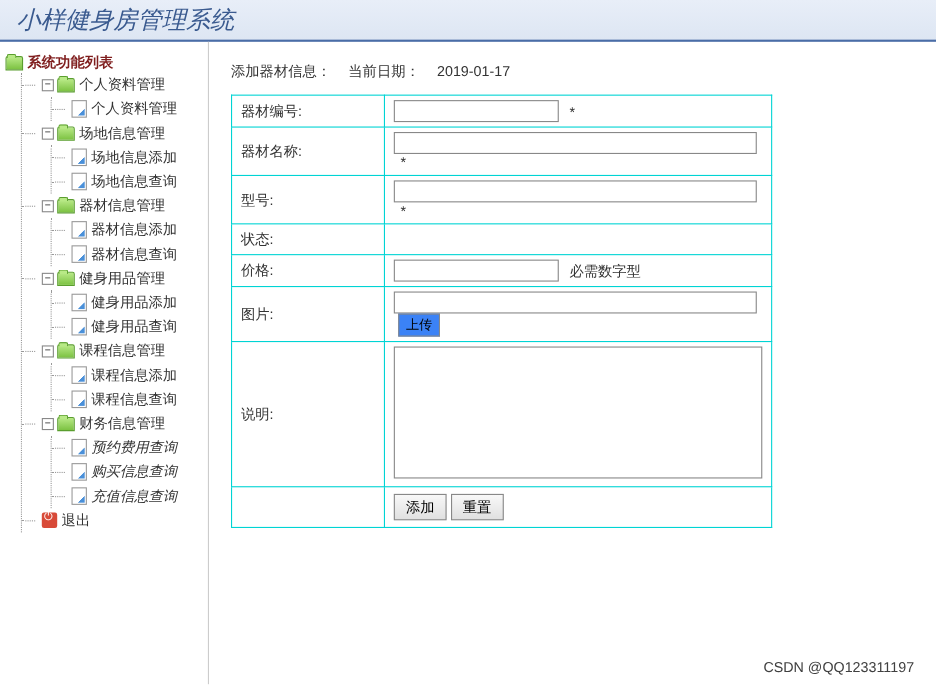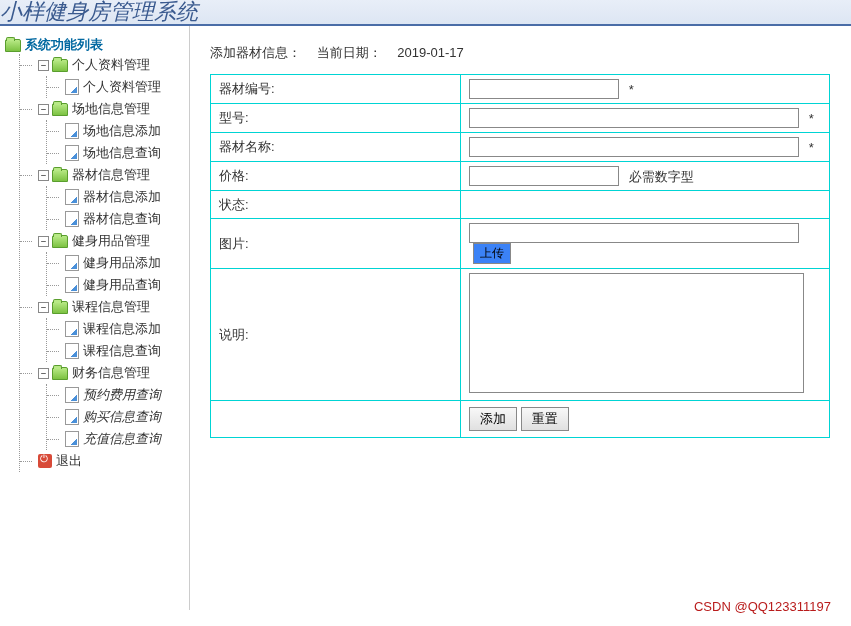--- a/index.html
+++ b/index.html
@@ -1,50 +1,50 @@
 <!DOCTYPE html>
 <html><head>
   <meta charset="utf-8">
   <style>
     * { margin: 0; padding: 0; box-sizing: border-box; }
     body { font-family: "Microsoft YaHei", SimSun, Arial, sans-serif; font-size: 13px; background: #fff; width: 851px; height: 626px; overflow: hidden; position: relative; }
-    .header { height: 26px; background: linear-gradient(#e8eef8, #dde6f3); border-bottom: 2px solid #4a6da7; display: flex; align-items: center; }
+    .header { height: 38px; background: linear-gradient(#e8eef8, #dde6f3); border-bottom: 2px solid #4a6da7; display: flex; align-items: center; padding-left: 15px; }
     .header-title { font-size: 22px; font-style: italic; color: #3a5a8f; font-weight: 500; }
     .container { display: flex; height: calc(100% - 42px); }
     .sidebar { width: 190px; border-right: 1px solid #ccc; padding: 10px 5px; }
-    .tree-root { font-weight: bold; color: #0369a1; display: flex; align-items: center; cursor: pointer; }
+    .tree-root { font-weight: bold; color: #7f1d1d; display: flex; align-items: center; cursor: pointer; }
     .tree-group { display: flex; align-items: center; cursor: pointer; color: #333; padding: 2px 0; }
     .tree-leaf { display: flex; align-items: center; cursor: pointer; color: #333; padding: 2px 0; }
     .tree-children { margin-left: 14px; border-left: 1px dotted #999; }
     .tree-children .tree-group, .tree-children .tree-leaf { padding-left: 18px; position: relative; }
     .tree-children .tree-group::before, .tree-children .tree-leaf::before { content: ""; position: absolute; left: 0; top: 50%; width: 12px; border-top: 1px dotted #999; }
     .expand-box { width: 11px; height: 11px; border: 1px solid #888; display: inline-flex; align-items: center; justify-content: center; font-size: 9px; line-height: 1; margin-right: 3px; background: #fff; font-family: monospace; }
     .folder-icon { width: 16px; height: 13px; display: inline-block; margin-right: 4px; position: relative; }
     .folder-open { background: linear-gradient(#b8e986, #7cc242); border-radius: 2px 2px 0 0; border: 1px solid #5a9e2e; }
     .folder-open::before { content: ""; position: absolute; top: -3px; left: 0; width: 7px; height: 3px; background: #b8e986; border: 1px solid #5a9e2e; border-bottom: none; border-radius: 2px 2px 0 0; }
     .page-icon { width: 14px; height: 16px; display: inline-block; margin-right: 4px; background: #fff; border: 1px solid #999; position: relative; }
     .page-icon::after { content: ""; position: absolute; right: 1px; bottom: 1px; width: 6px; height: 6px; background: linear-gradient(135deg, transparent 45%, #4a90d9 50%); }
     .exit-icon { width: 14px; height: 14px; display: inline-block; margin-right: 4px; background: #d84a38; border-radius: 2px; position: relative; }
     .exit-icon::after { content: "⏻"; position: absolute; color: #fff; font-size: 10px; left: 2px; top: -1px; }
     .main { flex: 1; padding: 18px 0 0 20px; overflow: auto; }
     .info-line { color: #333; margin-bottom: 12px; }
     .info-line span { margin-right: 12px; }
-    .form-table { border-collapse: collapse; width: 620px; }
+    .form-table { border-collapse: collapse; width: 492px; }
     .form-table td { border: 1px solid #00d4d4; padding: 4px 8px; height: 28px; vertical-align: middle; }
     .form-table td.label { width: 250px; color: #333; }
     .form-table td.value { }
     .form-table input[type="text"] { border: 1px solid #888; height: 20px; width: 150px; padding: 0 3px; }
     .form-table input.wide { width: 330px; }
     .form-table textarea { border: 1px solid #888; width: 335px; height: 120px; resize: none; font-family: inherit; }
     .hint { margin-left: 6px; color: #333; }
     .btn-row td { padding: 6px 8px; }
     .btn { background: linear-gradient(#f8f8f8, #e0e0e0); border: 1px solid #888; padding: 2px 10px; cursor: pointer; font-family: inherit; font-size: 13px; }
     .btn-upload { background: #3b82f6; border: 1px solid #888; padding: 1px 6px; cursor: pointer; font-size: 12px; margin-left: 4px; }
     .tall-cell { height: 130px; }
-    .watermark { position: absolute; right: 20px; bottom: 12px; color: #b91c1c; font-size: 13px; }
+    .watermark { position: absolute; right: 20px; bottom: 12px; color: #404040; font-size: 13px; }
   </style>
 </head>
 <body>
 
 <div class="header">
   <div class="header-title">小样健身房管理系统</div>
 </div>
 
 <div class="container">
   <div class="sidebar">
@@ -160,43 +160,43 @@
     <table class="form-table">
       <tbody>
           <tr>
         <td class="label">器材编号:</td>
         <td class="value">
           <input type="text" value="" style="">
           <span class="hint">*</span>
         </td>
       </tr>
       <tr>
-        <td class="label">型号:</td>
+        <td class="label">器材名称:</td>
         <td class="value">
           <input type="text" class="wide" value="" style="">
           <span class="hint">*</span>
         </td>
       </tr>
       <tr>
-        <td class="label">器材名称:</td>
+        <td class="label">型号:</td>
         <td class="value">
           <input type="text" class="wide" value="" style="">
           <span class="hint">*</span>
         </td>
       </tr>
       <tr>
+        <td class="label">状态:</td>
+        <td class="value"></td>
+      </tr>
+      <tr>
         <td class="label">价格:</td>
         <td class="value">
           <input type="text" value="" style="">
           <span class="hint">必需数字型</span>
         </td>
-      </tr>
-      <tr>
-        <td class="label">状态:</td>
-        <td class="value"></td>
       </tr>
       <tr>
         <td class="label">图片:</td>
         <td class="value">
           <input type="text" class="wide" value="" style="">
           <button class="btn-upload">上传</button>
         </td>
       </tr>
       <tr>
         <td class="label tall-cell">说明:</td>

